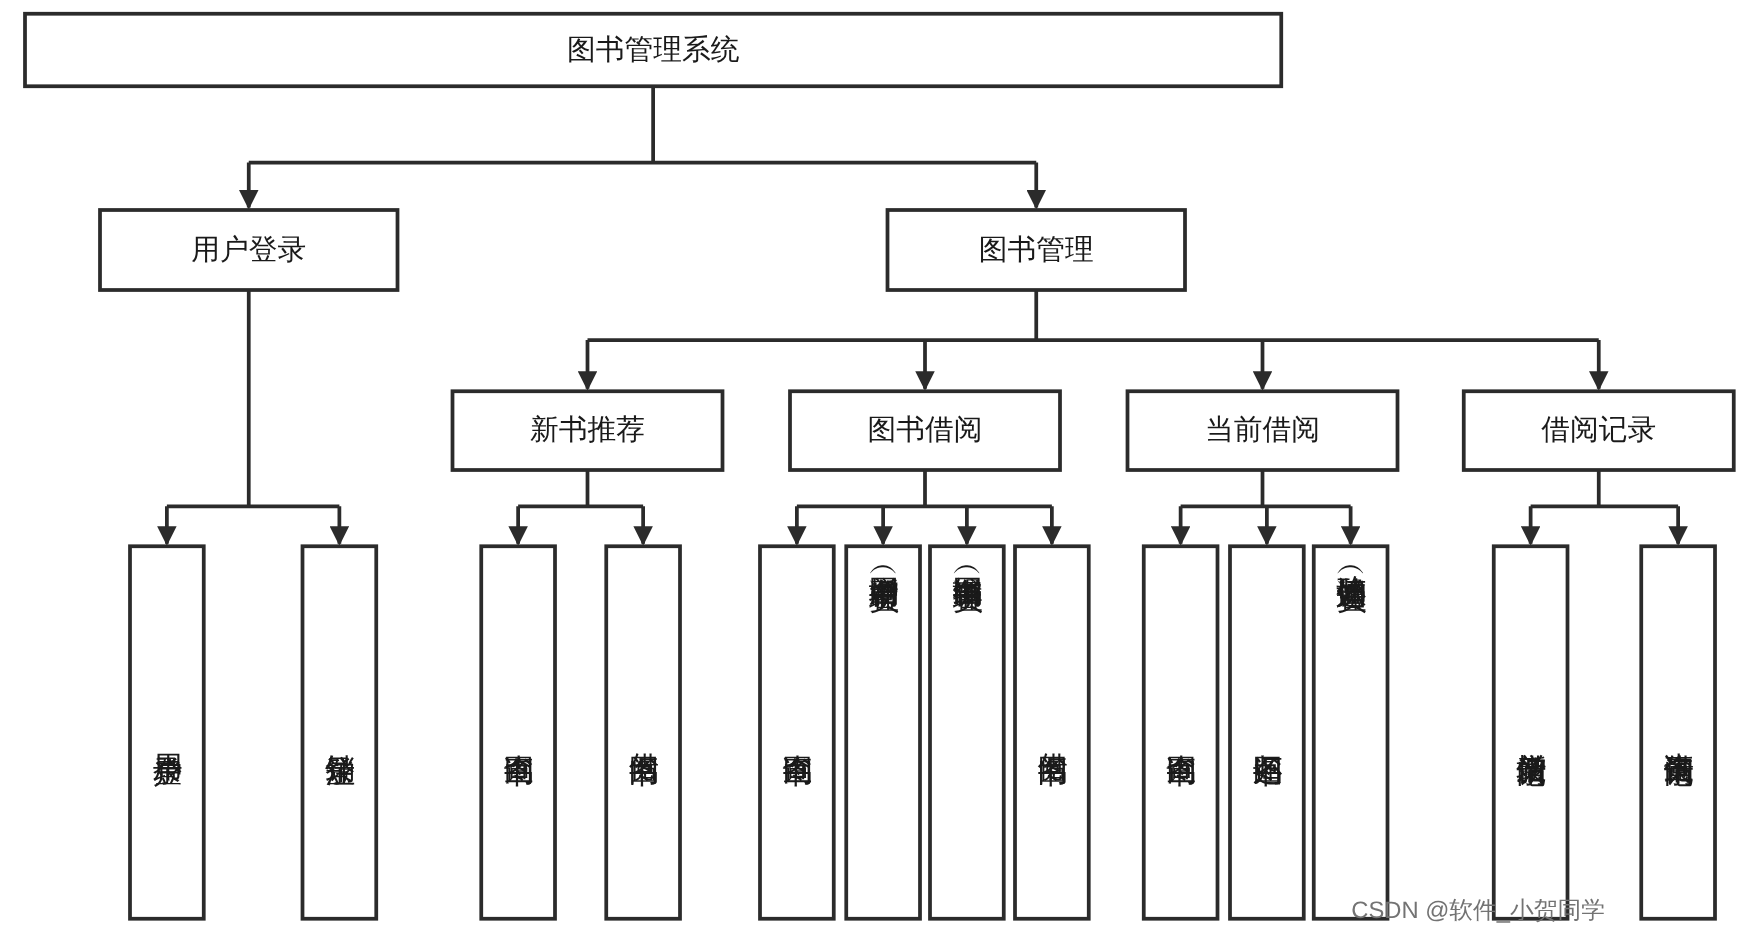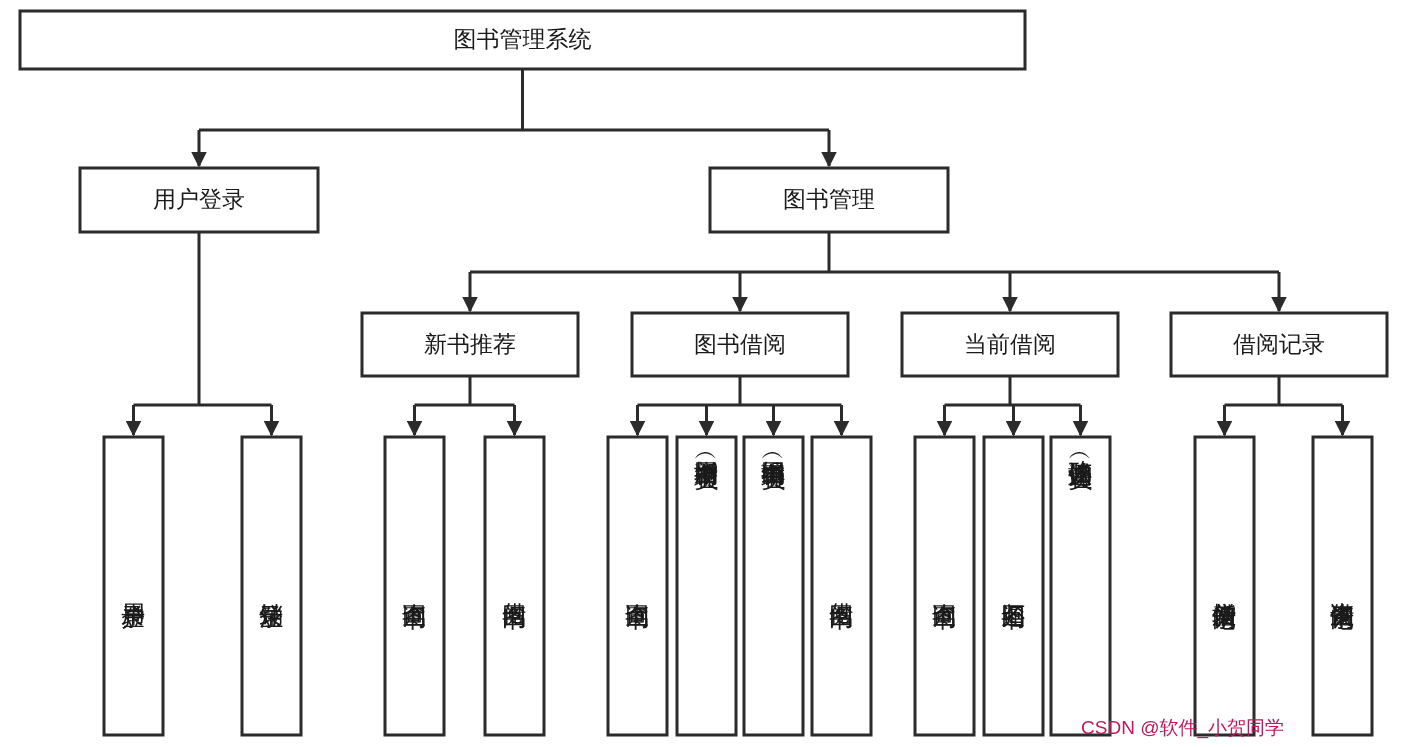--- a/index.html
+++ b/index.html
@@ -22,21 +22,21 @@
     font-family:"Liberation Sans","DejaVu Sans",sans-serif;
     font-size:24px;line-height:1.06;color:#1a1a1a;
     letter-spacing:1px;
     white-space:normal;text-align:center;
     pointer-events:none;
   }
   .vtextbox.top{justify-content:flex-start;padding-top:4px;}
   .watermark{
     position:absolute;right:6px;bottom:6px;
     font-family:"Liberation Sans","DejaVu Sans",sans-serif;
-    font-size:19px;color:#be185d;white-space:nowrap;
+    font-size:19px;color:#737373;white-space:nowrap;
   }
 </style>
 </head>
 <body>
 
 <div id="stage">
 
   <svg id="diagram" viewBox="0 0 1405 747">
     <defs>
       <marker id="arrow" viewBox="0 0 10 10" refX="9" refY="5" markerWidth="5.2" markerHeight="5.2" orient="auto-start-reverse">

